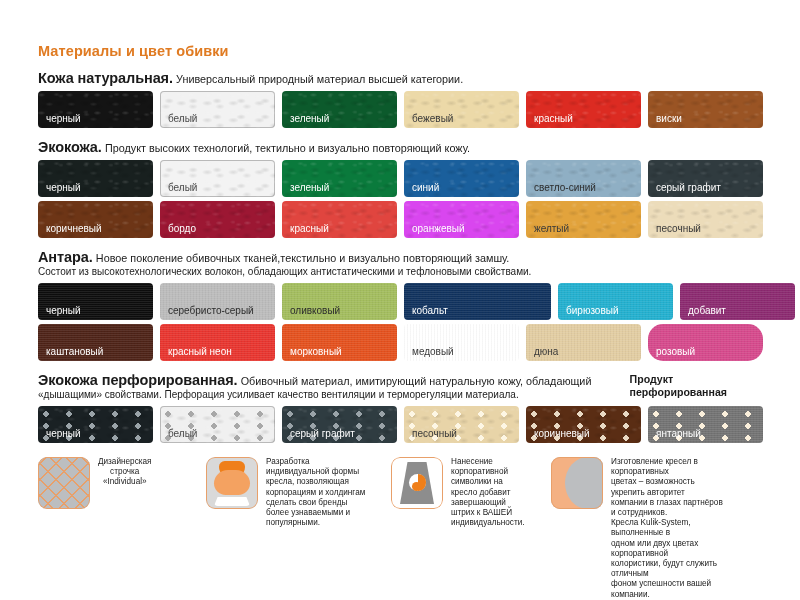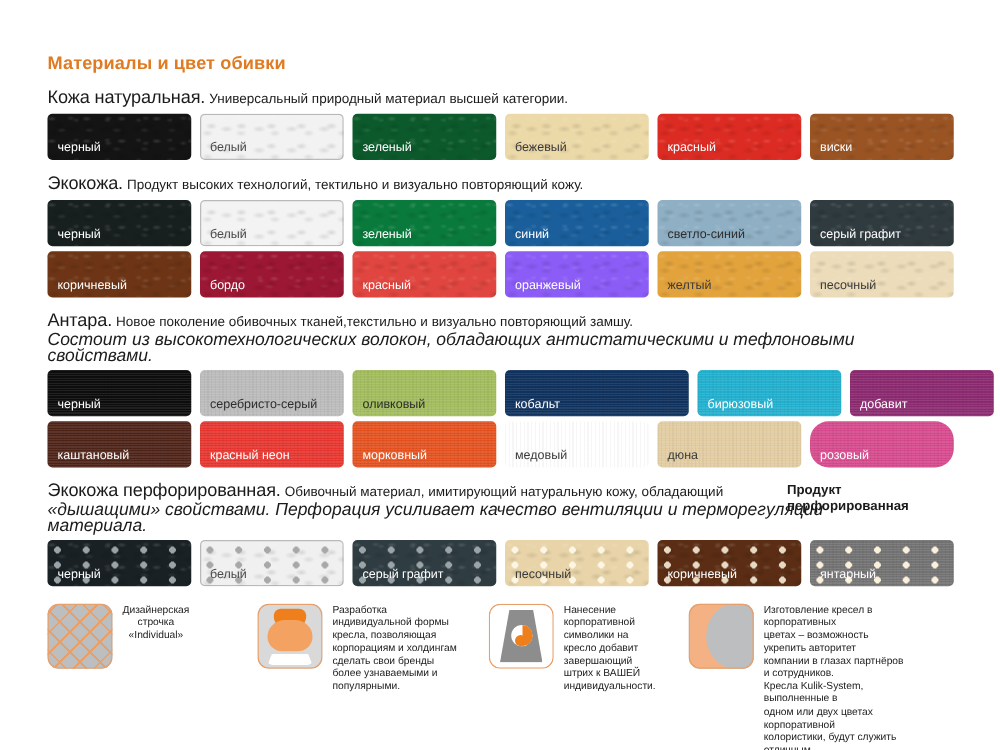--- a/index.html
+++ b/index.html
@@ -10,23 +10,23 @@
   }
   .page{position:relative;width:765px;height:600px;box-sizing:border-box;padding:0 38px;}
 
   .main-title{
     font-size:14.5px;font-weight:bold;color:#E07B22;
     margin:0;padding-top:43px;letter-spacing:.1px;
   }
 
   .section{margin-top:12px;}
   .sec-head{font-size:11.5px;line-height:14px;margin:0 0 5px 0;color:#1b1b1b;}
-  .sec-head .name{font-size:14.5px;font-weight:normal;letter-spacing:-.1px;}
+  .sec-head .name{font-size:14.5px;font-weight:bold;letter-spacing:-.1px;}
   .sec-head .desc{font-size:10.8px;}
-  .sec-head .line2{display:block;font-size:14px;line-height:13px;font-style:italic;}
+  .sec-head .line2{display:block;font-size:10px;line-height:13px;}
 
   .row{display:flex;gap:7px;margin-bottom:4px;}
   .sw{
     position:relative;width:115px;height:37px;border-radius:4px;
     overflow:hidden;flex:0 0 auto;
   }
   .sw .lbl{
     position:absolute;left:8px;bottom:4px;font-size:10px;
     line-height:11px;white-space:nowrap;z-index:4;
   }
@@ -160,21 +160,21 @@
             <span class="lbl" style="color: rgb(255, 255, 255);">коричневый</span>
           </div>
           <div class="sw" style="background: rgb(156, 23, 51);">
             <div class="grain"></div>
             <span class="lbl" style="color: rgb(255, 255, 255);">бордо</span>
           </div>
           <div class="sw" style="background: rgb(224, 69, 63);">
             <div class="grain"></div>
             <span class="lbl" style="color: rgb(255, 255, 255);">красный</span>
           </div>
-          <div class="sw" style="background: #8b5cf6;">
+          <div class="sw" style="background: #d946ef;">
             <div class="grain"></div>
             <span class="lbl" style="color: rgb(255, 255, 255);">оранжевый</span>
           </div>
           <div class="sw" style="background: rgb(226, 163, 60);">
             <div class="grain"></div>
             <span class="lbl" style="color: rgb(58, 58, 58);">желтый</span>
           </div>
           <div class="sw" style="background: rgb(236, 220, 186);">
             <div class="grain"></div>
             <span class="lbl" style="color: rgb(58, 58, 58);">песочный</span>

